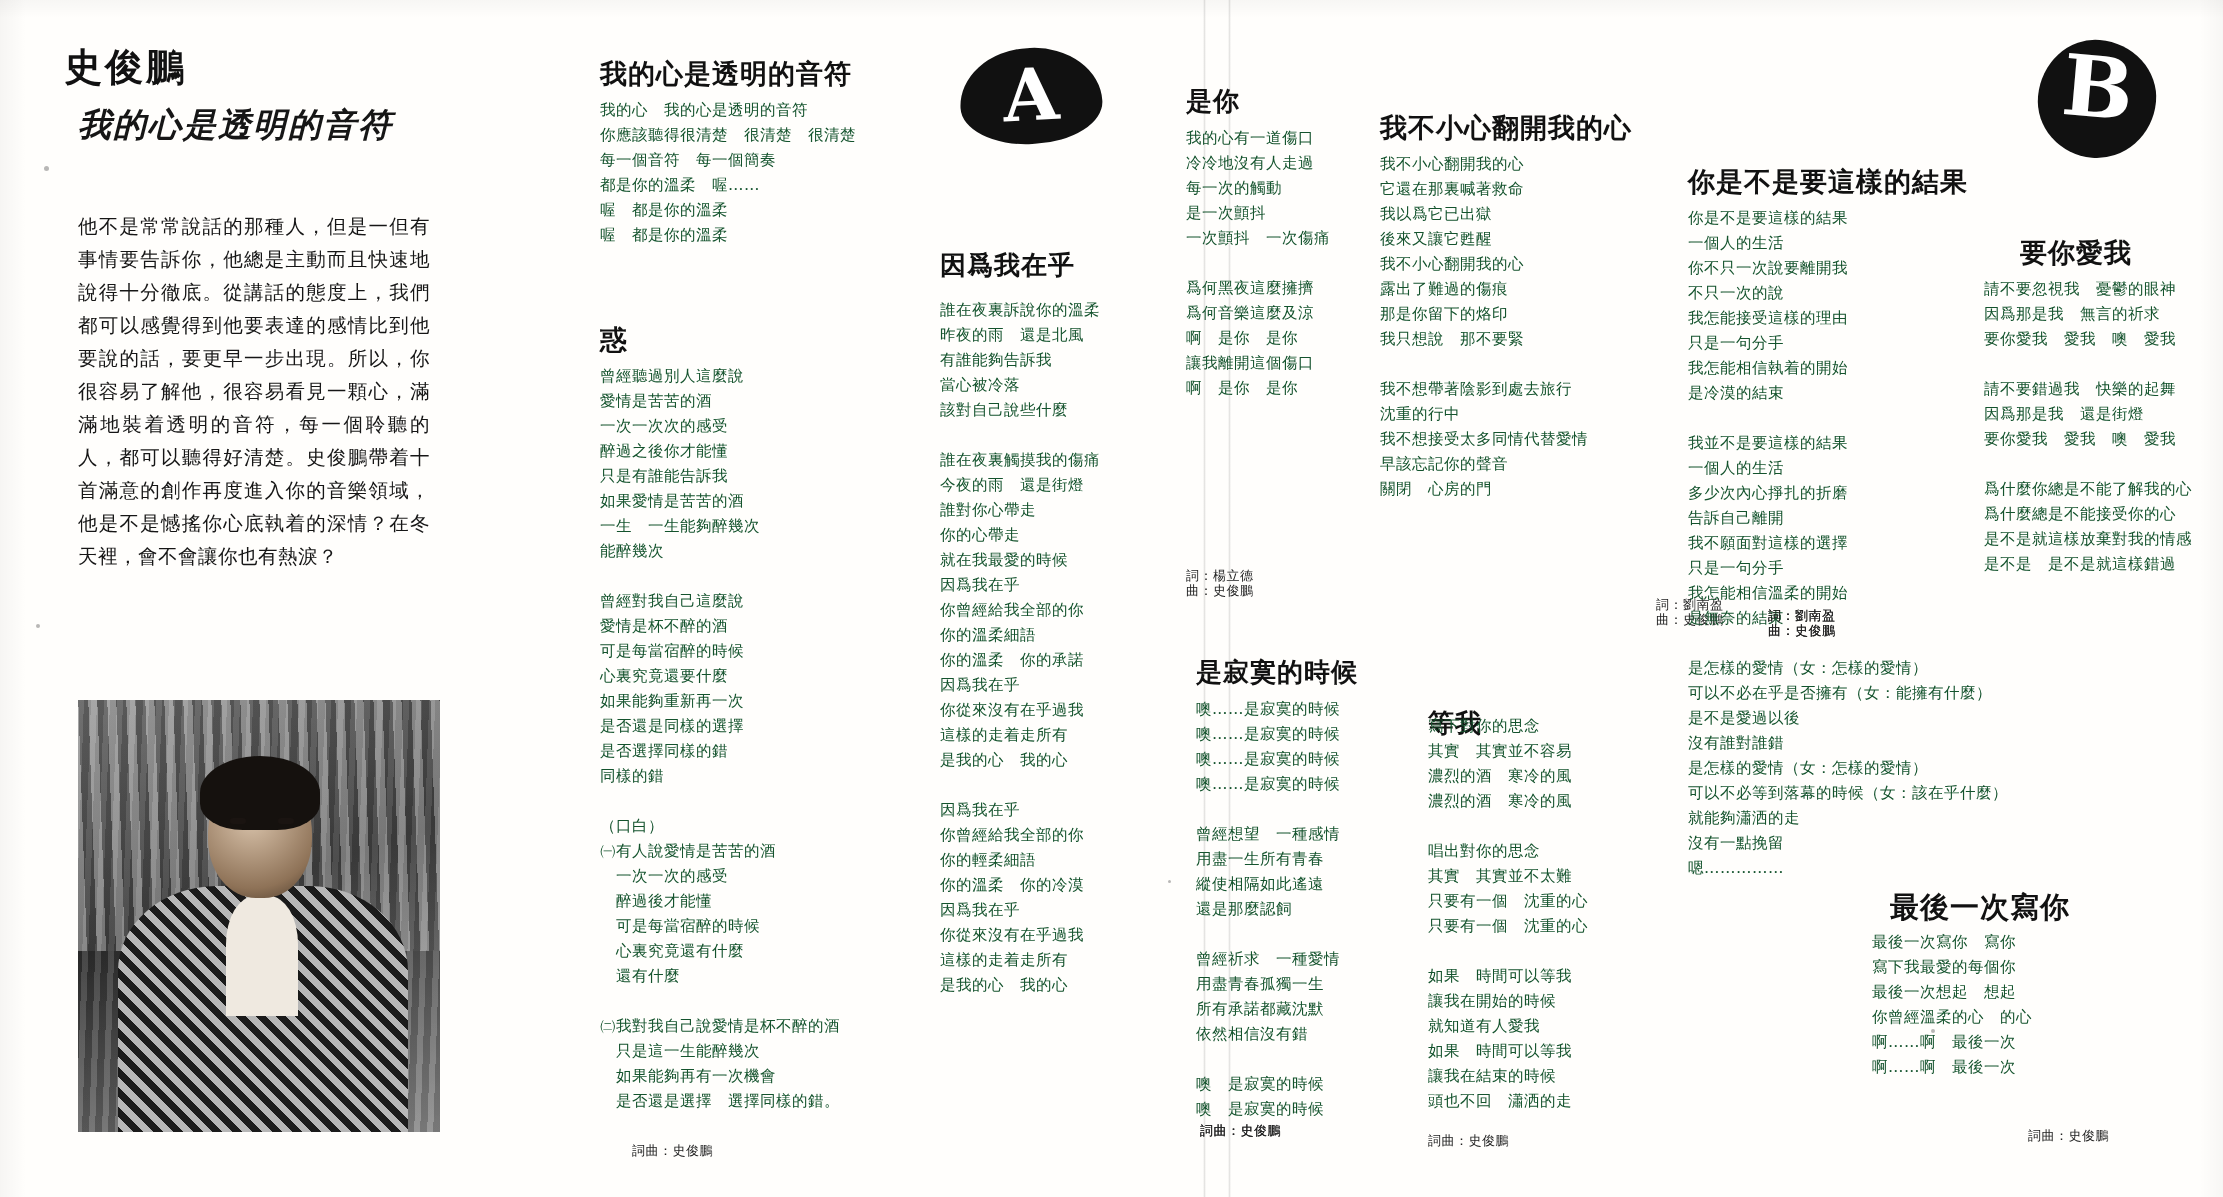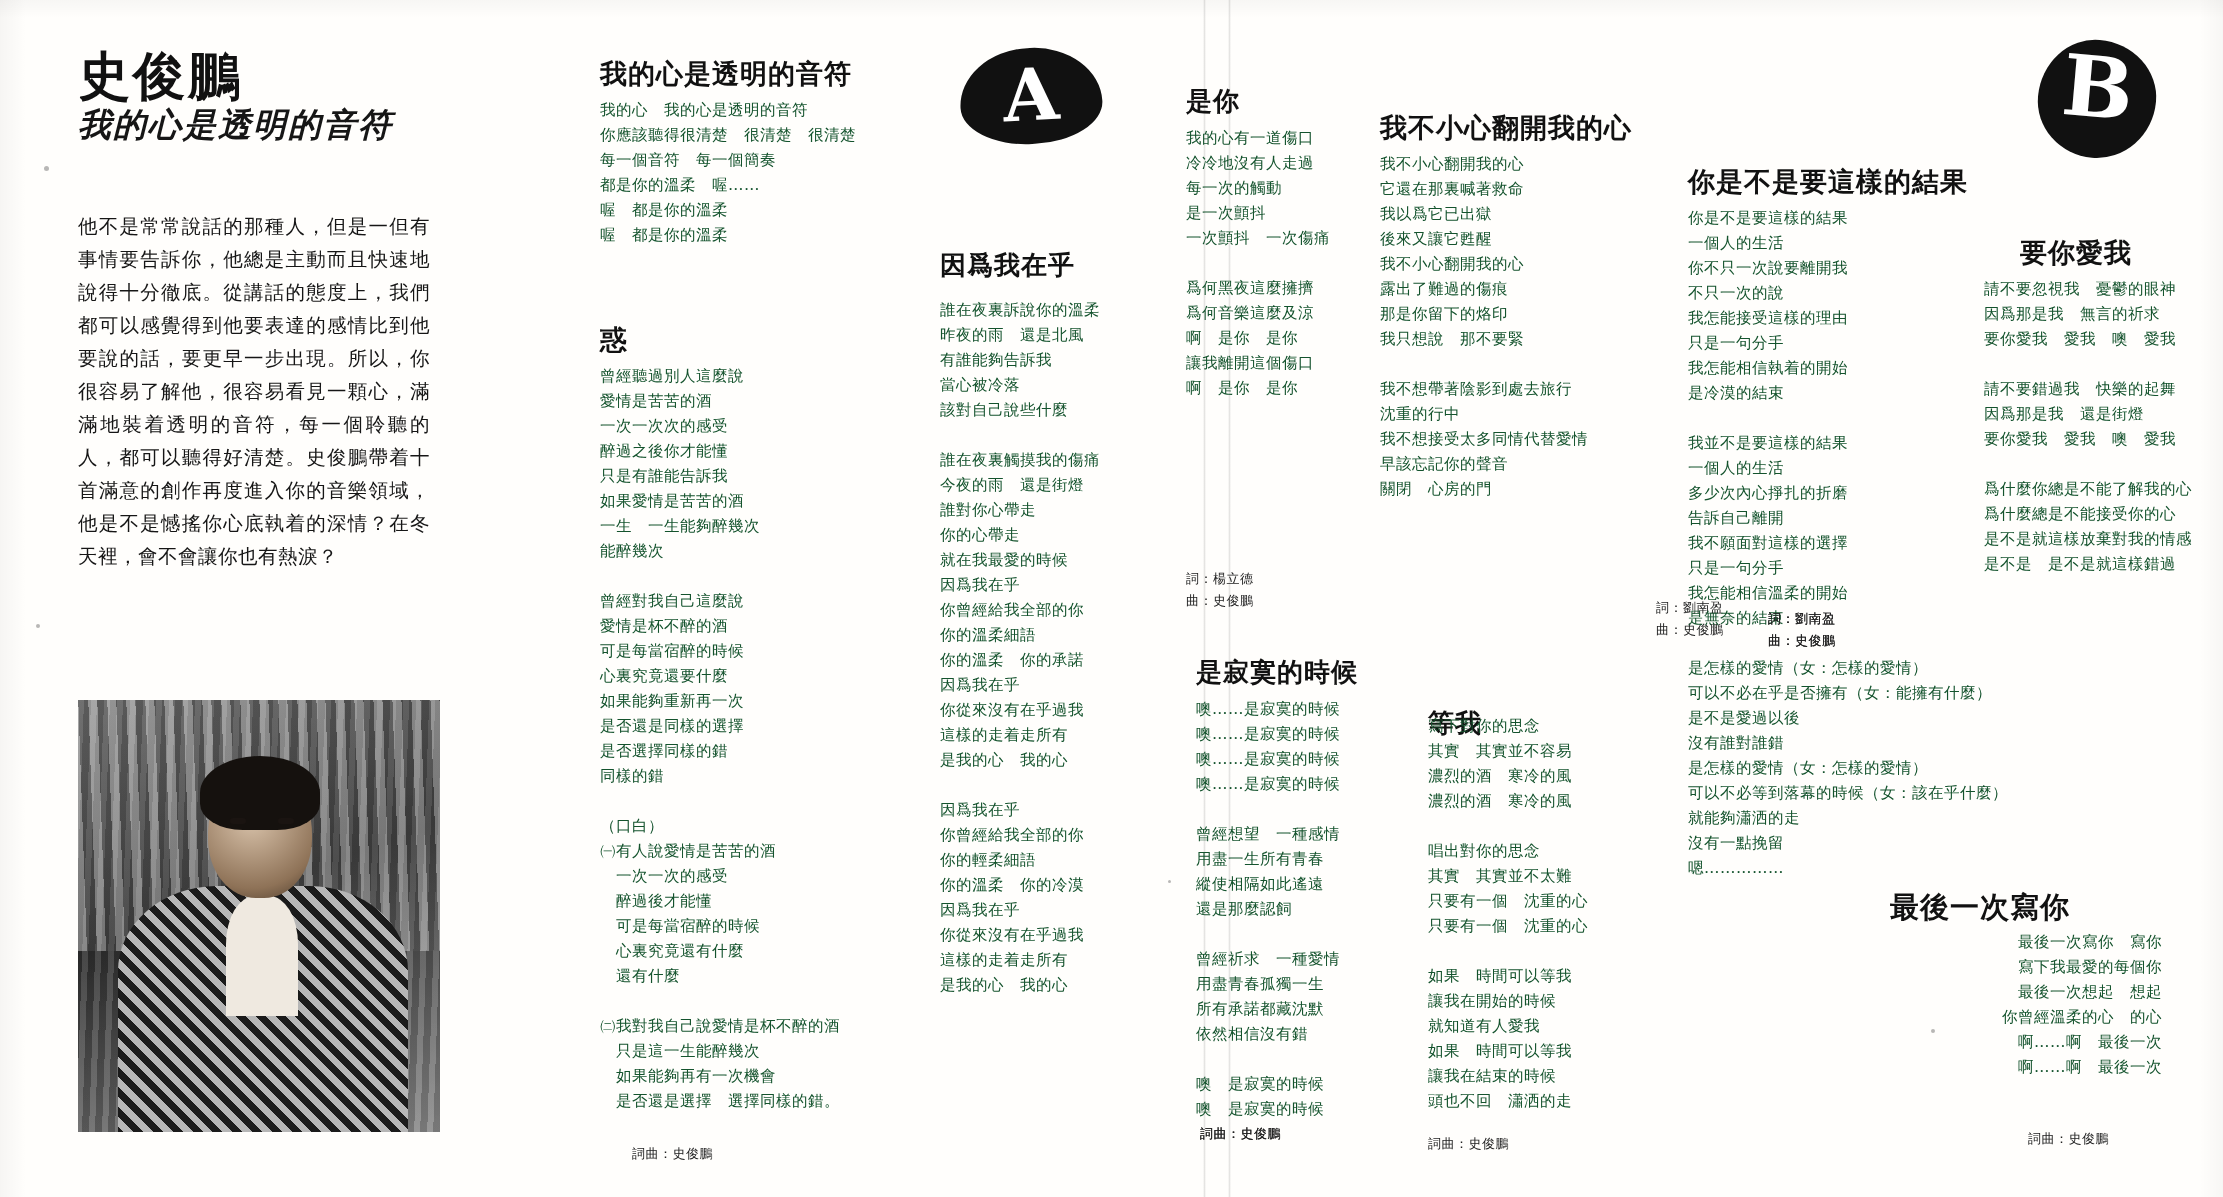--- a/index.html
+++ b/index.html
@@ -40,30 +40,30 @@
     font-family:"DejaVu Serif","Liberation Serif",serif;
     font-size:15.5px;
     line-height:25px;
     color:#14532d;
     white-space:pre-line;
     letter-spacing:0.5px;
   }
   .credit{
     font-family:"DejaVu Serif","Liberation Serif",serif;
     font-size:13px;
-    line-height:22px;
+    line-height:15px;
     color:#222;
     white-space:pre-line;
     letter-spacing:0.5px;
   }
 
   
   #artist-name{
-    left:78px;top:42px;
-    font-size:52px;
+    left:64px;top:42px;
+    font-size:38px;
     font-family:Liberation Mono, monospace;
     font-weight:bold;
     letter-spacing:3px;
   }
   #album-title{
     left:78px;top:103px;
     font-size:33px;
     font-family:"DejaVu Serif","Liberation Serif",serif;
     font-weight:bold;
     font-style:italic;
@@ -368,19 +368,19 @@
 要你愛我　愛我　噢　愛我
 
 爲什麼你總是不能了解我的心
 爲什麼總是不能接受你的心
 是不是就這樣放棄對我的情感
 是不是　是不是就這樣錯過</div>
 <div class="blk credit" style="left:1768px;top:608px;">詞：劉南盈
 曲：史俊鵬</div>
 
 <div class="blk ttl" style="left:1890px;top:888px;font-size:29px;">最後一次寫你</div>
-<div class="blk lyr" style="left:1912px;top:930px;width:250px;text-align:right;">最後一次寫你　寫你
+<div class="blk lyr" style="left:1872px;top:930px;width:250px;">最後一次寫你　寫你
 寫下我最愛的每個你
 最後一次想起　想起
 你曾經溫柔的心　的心
 啊……啊　最後一次
 啊……啊　最後一次</div>
 <div class="blk credit" style="left:2028px;top:1128px;">詞曲：史俊鵬</div>
 
 </body></html>

